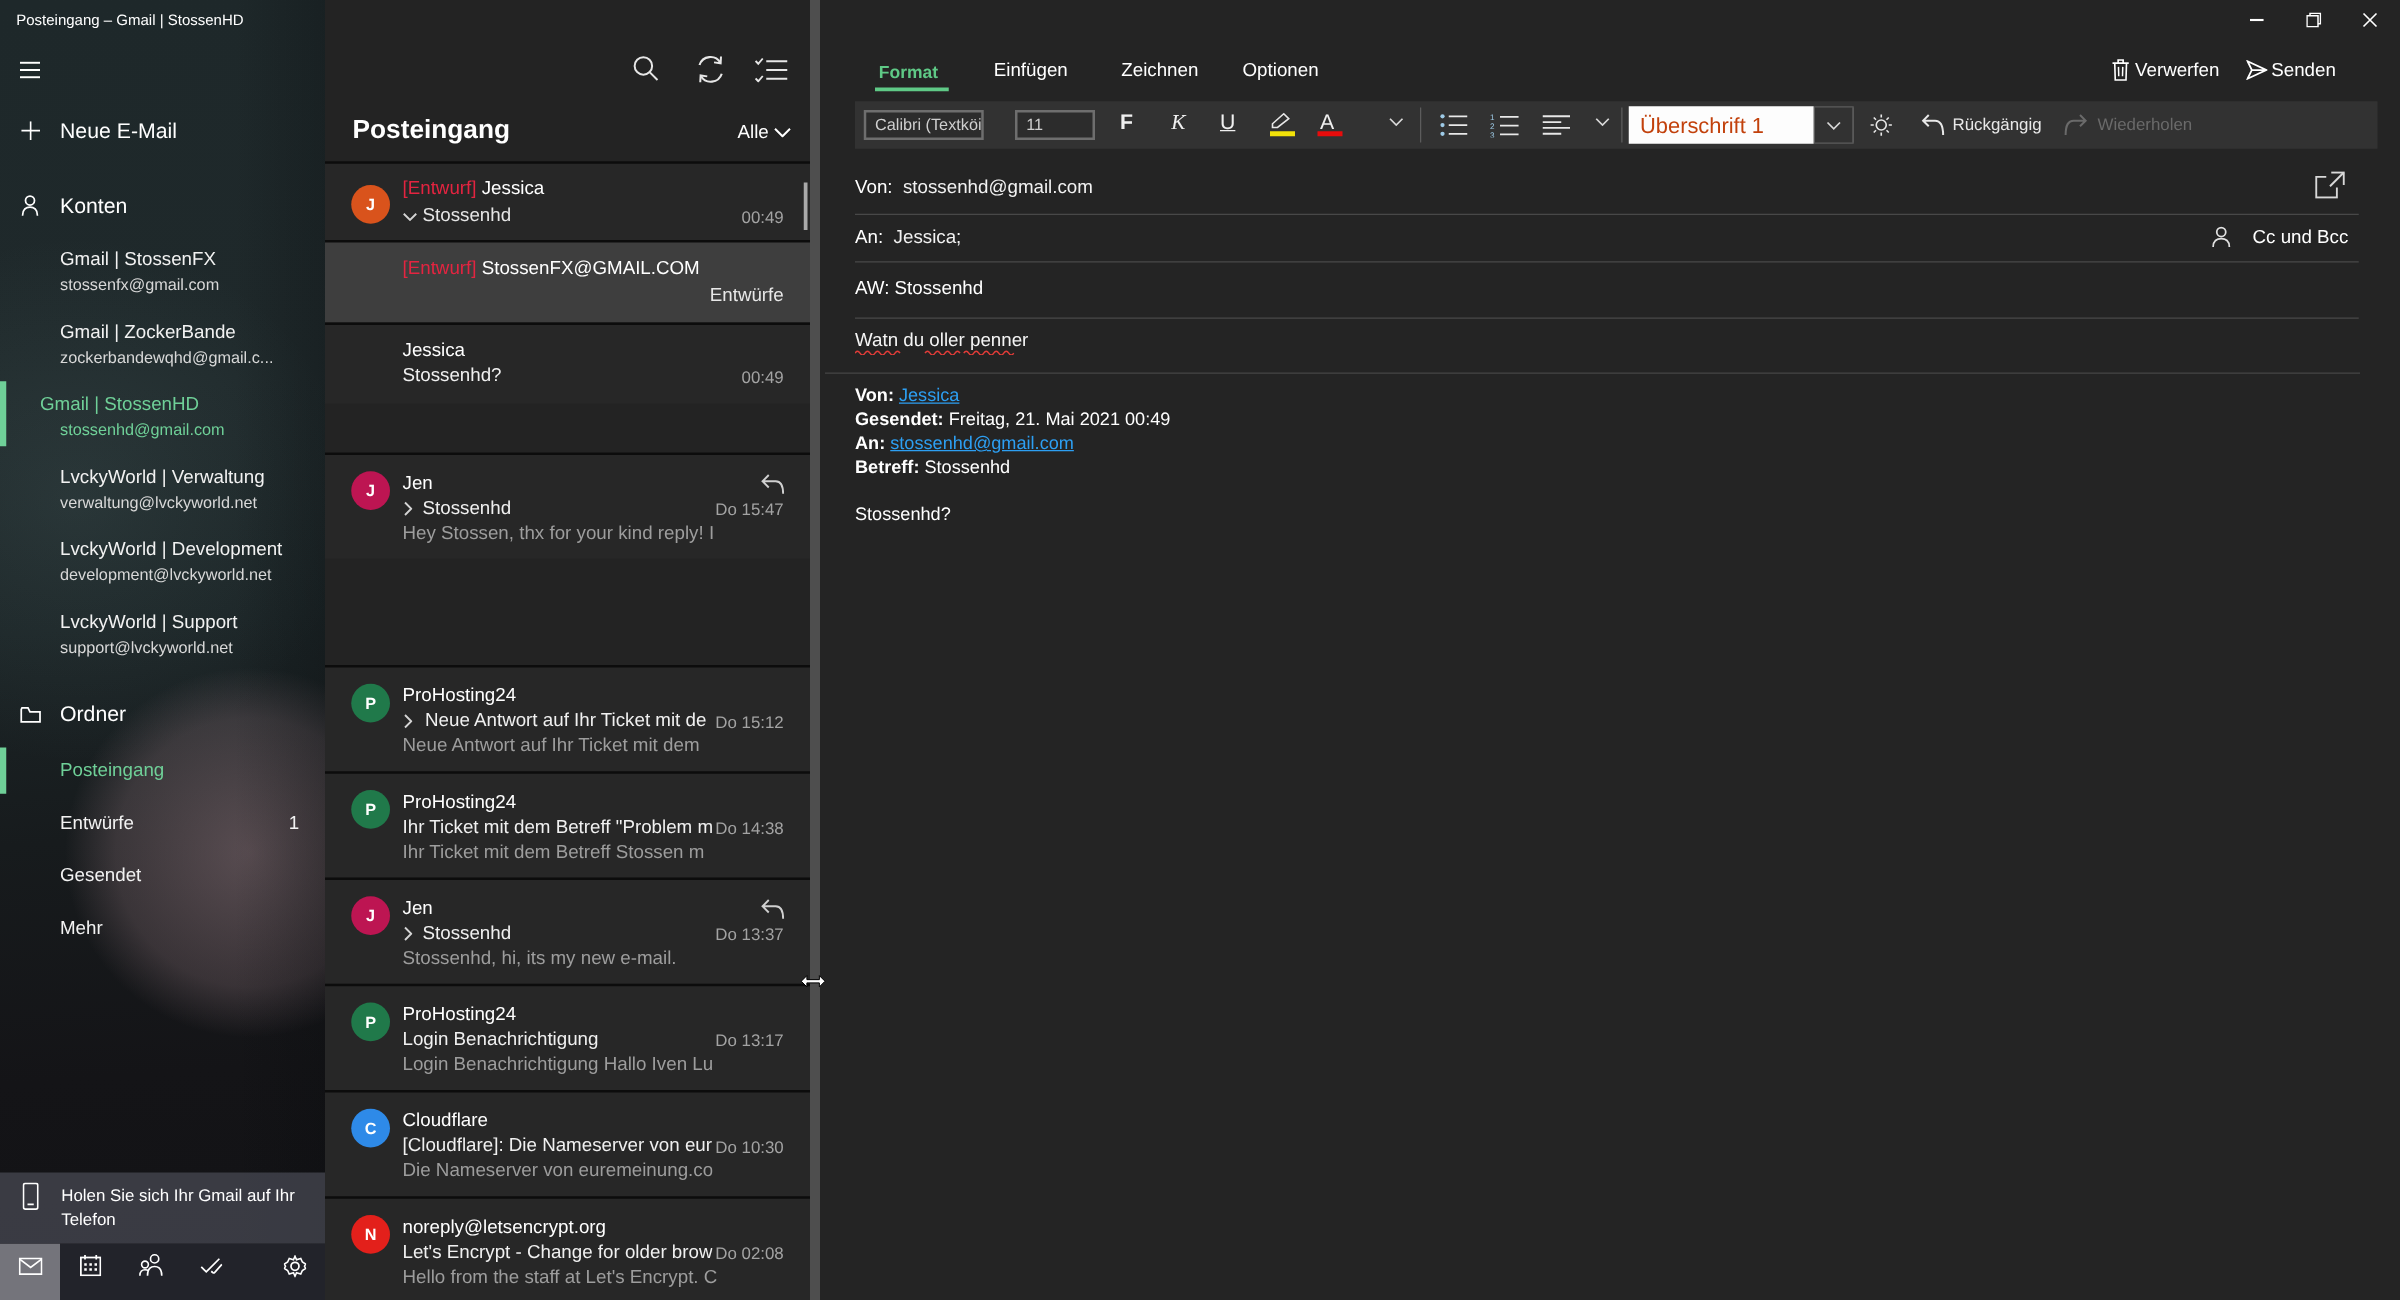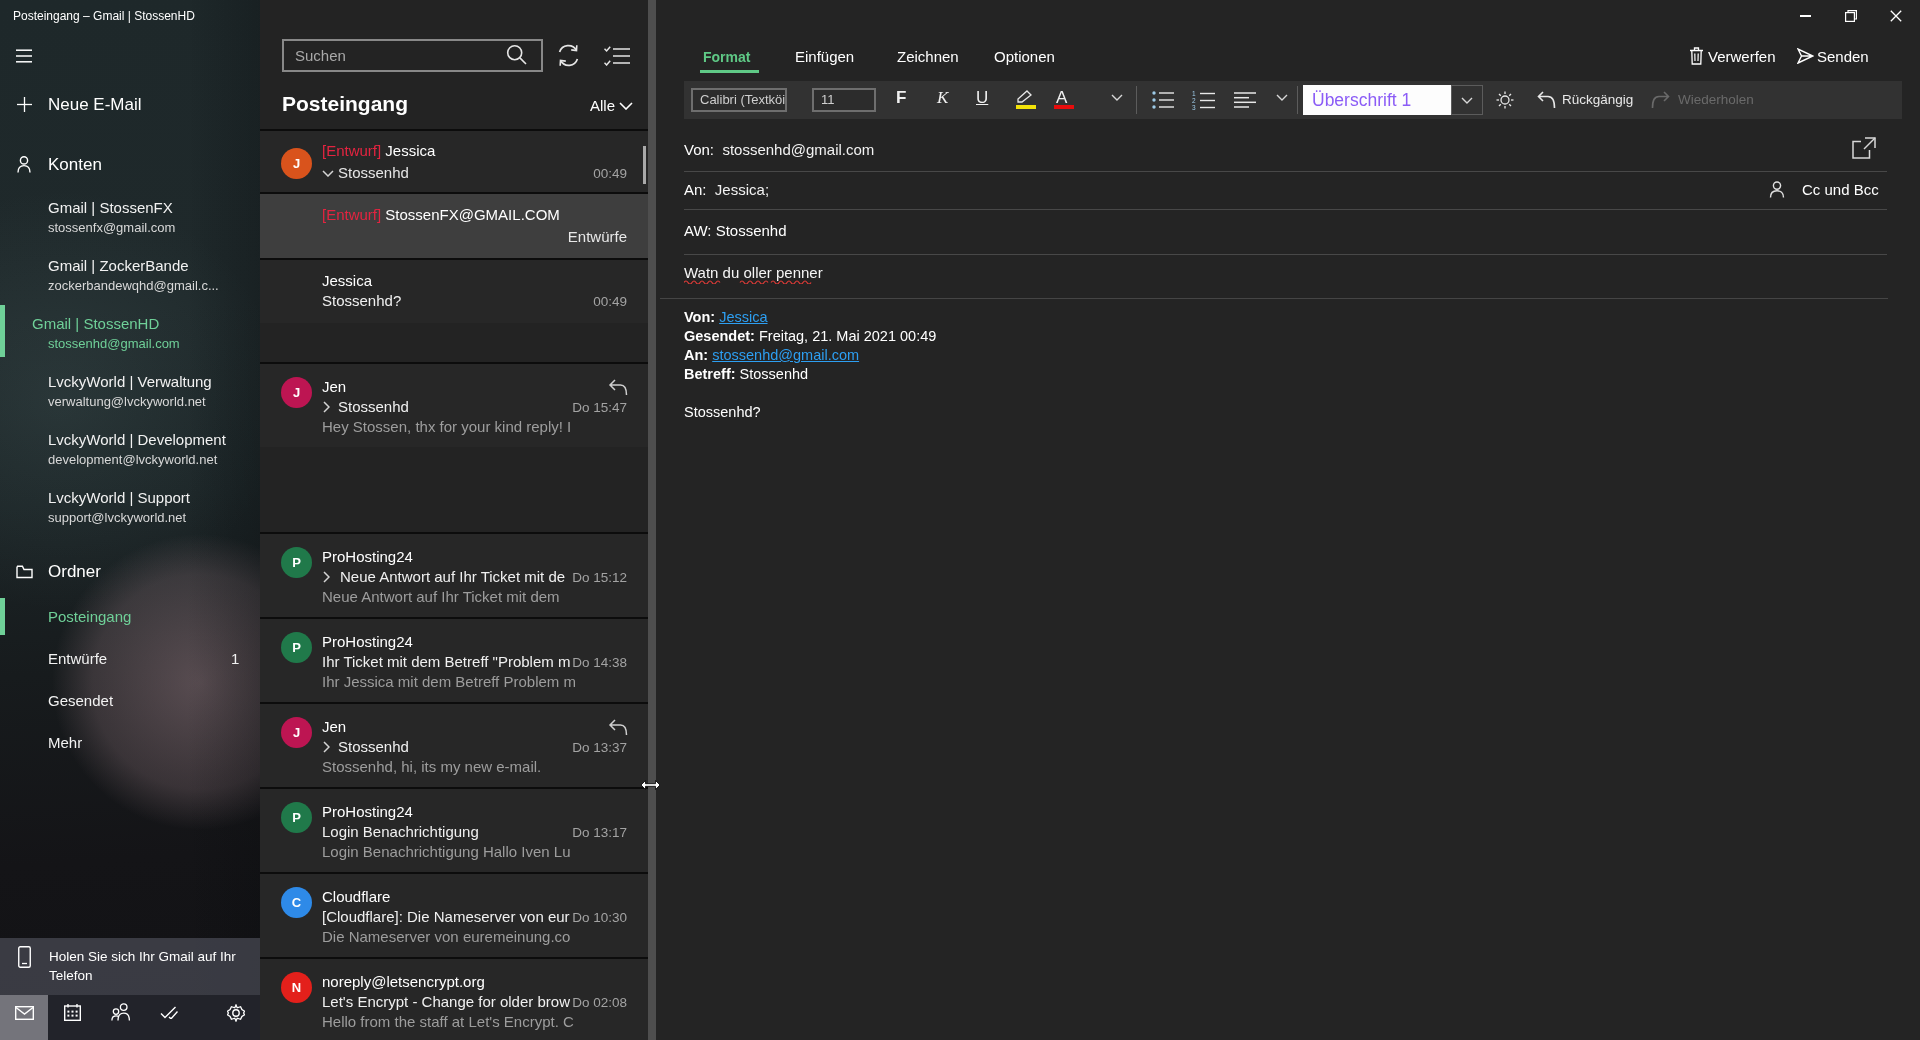--- a/index.html
+++ b/index.html
@@ -134,21 +134,20 @@
     <svg class="abs" style="left:160px;top:1006px" width="18" height="13" viewBox="0 0 18 13">
         <path d="M1 7.5 L5 11.5 L15.5 1" fill="none" stroke="#fff" stroke-width="1.4"></path>
         <path d="M9 11 L11 12.8 L17.5 5.5" fill="none" stroke="#fff" stroke-width="1.4"></path>
       </svg>
     <svg class="abs" style="left:227px;top:1004px" width="18" height="18" viewBox="0 0 18 18">
         <circle cx="9" cy="9" r="3.2" fill="none" stroke="#fff" stroke-width="1.4"></circle>
         <path d="M9 1 L10.2 3.8 L13.6 2.7 L14.9 5.6 L17.5 7.2 L16.6 9 L17.5 10.8 L14.9 12.4 L13.6 15.3 L10.2 14.2 L9 17 L7.8 14.2 L4.4 15.3 L3.1 12.4 L0.5 10.8 L1.4 9 L0.5 7.2 L3.1 5.6 L4.4 2.7 L7.8 3.8 Z" fill="none" stroke="#fff" stroke-width="1.3"></path>
       </svg>
   </div>
   <div id="list" class="abs">
-    <div class="abs search-box">Suchen</div>
     <svg class="abs" style="left:246px;top:44px" width="21" height="21" viewBox="0 0 21 21">
         <circle cx="8.7" cy="8.7" r="7" fill="none" stroke="#e6e6e6" stroke-width="1.6"></circle>
         <line x1="13.9" y1="13.9" x2="20" y2="20" stroke="#e6e6e6" stroke-width="1.6"></line>
       </svg>
     <svg class="abs" style="left:297px;top:44px" width="23" height="23" viewBox="0 0 23 23">
         <g fill="none" stroke="#e6e6e6" stroke-width="1.7">
           <path d="M2.6 8 A9.2 9.2 0 0 1 19.3 6.2"></path>
           <path d="M20.4 15 A9.2 9.2 0 0 1 3.7 16.8"></path>
         </g>
         <path d="M19.8 1.2 L19.5 6.6 L14.2 5.9" fill="none" stroke="#e6e6e6" stroke-width="1.6"></path>
@@ -210,21 +209,21 @@
         </svg>
         <div class="subj" style="left:80px;top:34px;width:230px">Neue Antwort auf Ihr Ticket mit de</div>
       <div class="time" style="top:36px">Do 15:12</div>
       <div class="prev" style="top:54px">Neue Antwort auf Ihr Ticket mit dem</div>
     </div>
     <div class="abs mail-item" style="top:617px;height:85px">
       <div class="ava" style="top:13px;background:#20794a">P</div>
       <div class="sender" style="top:14px">ProHosting24</div>
       <div class="subj" style="top:34px;width:248px">Ihr Ticket mit dem Betreff "Problem m</div>
       <div class="time" style="top:36px">Do 14:38</div>
-      <div class="prev" style="top:54px">Ihr Jessica mit dem Betreff Problem m</div>
+      <div class="prev" style="top:54px">Ihr Ticket mit dem Betreff Stossen m</div>
     </div>
     <div class="abs mail-item" style="top:702px;height:85px">
       <div class="ava" style="top:13px;background:#bd1552">J</div>
       <div class="sender" style="top:14px">Jen</div>
       <svg class="abs" style="left:348px;top:15px" width="20" height="17" viewBox="0 0 20 17">
           <path d="M7 1 L2 6 L7 11 M2 6 L12.5 6 C16.5 6 18.5 9 18.5 16" fill="none" stroke="#d0d0d0" stroke-width="1.5"></path>
         </svg>
       <svg class="abs" style="left:63px;top:37px" width="7" height="12" viewBox="0 0 7 12">
           <path d="M1 1 L6 6 L1 11" fill="none" stroke="#d4d4d4" stroke-width="1.5"></path>
         </svg>
@@ -332,21 +331,21 @@
             <line x1="0" y1="1" x2="22" y2="1"></line>
             <line x1="0" y1="5.7" x2="15" y2="5.7"></line>
             <line x1="0" y1="10.3" x2="22" y2="10.3"></line>
             <line x1="0" y1="15" x2="15" y2="15"></line>
           </g>
         </svg>
       <svg class="abs" style="left:592px;top:13px" width="12" height="7" viewBox="0 0 12 7">
           <path d="M1 1 L6 6 L11 1" fill="none" stroke="#d8d8d8" stroke-width="1.4"></path>
         </svg>
       <div class="abs" style="left:613px;top:5px;width:1px;height:28px;background:#5c5c5c"></div>
-      <div class="abs" style="left:619px;top:4px;width:148px;height:30px;background:#fdfdfd;color:#8b5cf6;font-size:17.5px;line-height:30px;padding-left:9px">Überschrift 1</div>
+      <div class="abs" style="left:619px;top:4px;width:148px;height:30px;background:#fdfdfd;color:#c2410c;font-size:17.5px;line-height:30px;padding-left:9px">Überschrift 1</div>
       <div class="abs" style="left:767px;top:4px;width:32px;height:30px;border:1px solid #5c5c5c"></div>
       <svg class="abs" style="left:777px;top:16px" width="12" height="7" viewBox="0 0 12 7">
           <path d="M1 1 L6 6 L11 1" fill="none" stroke="#d8d8d8" stroke-width="1.4"></path>
         </svg>
       <div class="abs" style="left:798px;top:5px;width:1px;height:28px;background:#5c5c5c"></div>
       <svg class="abs" style="left:812px;top:10px" width="18" height="18" viewBox="0 0 18 18">
           <circle cx="9" cy="9" r="4" fill="none" stroke="#e8e8e8" stroke-width="1.3"></circle>
           <g stroke="#e8e8e8" stroke-width="1.3">
             <line x1="9" y1="0.5" x2="9" y2="3"></line>
             <line x1="9" y1="15" x2="9" y2="17.5"></line>

